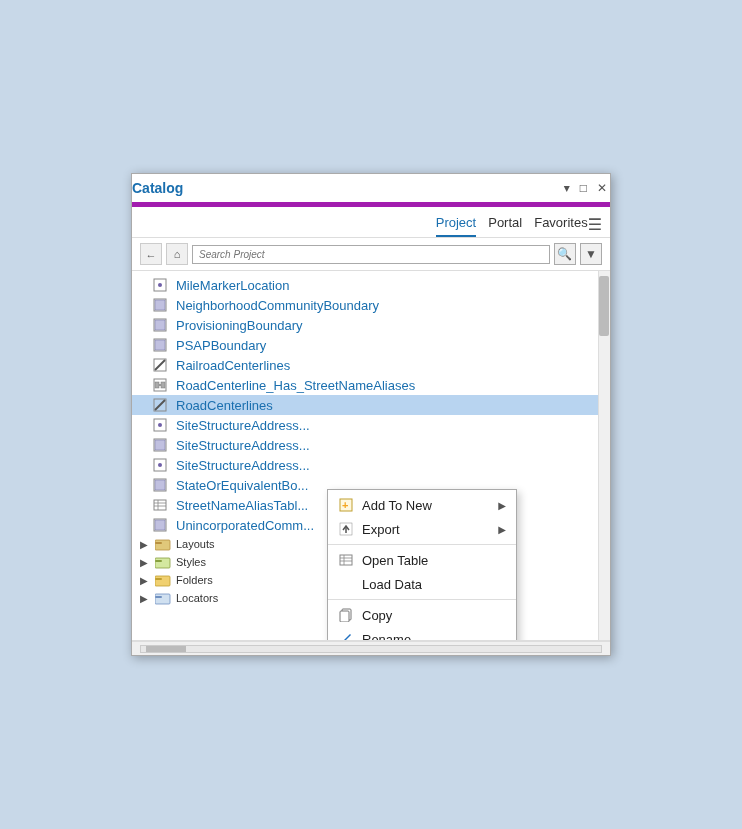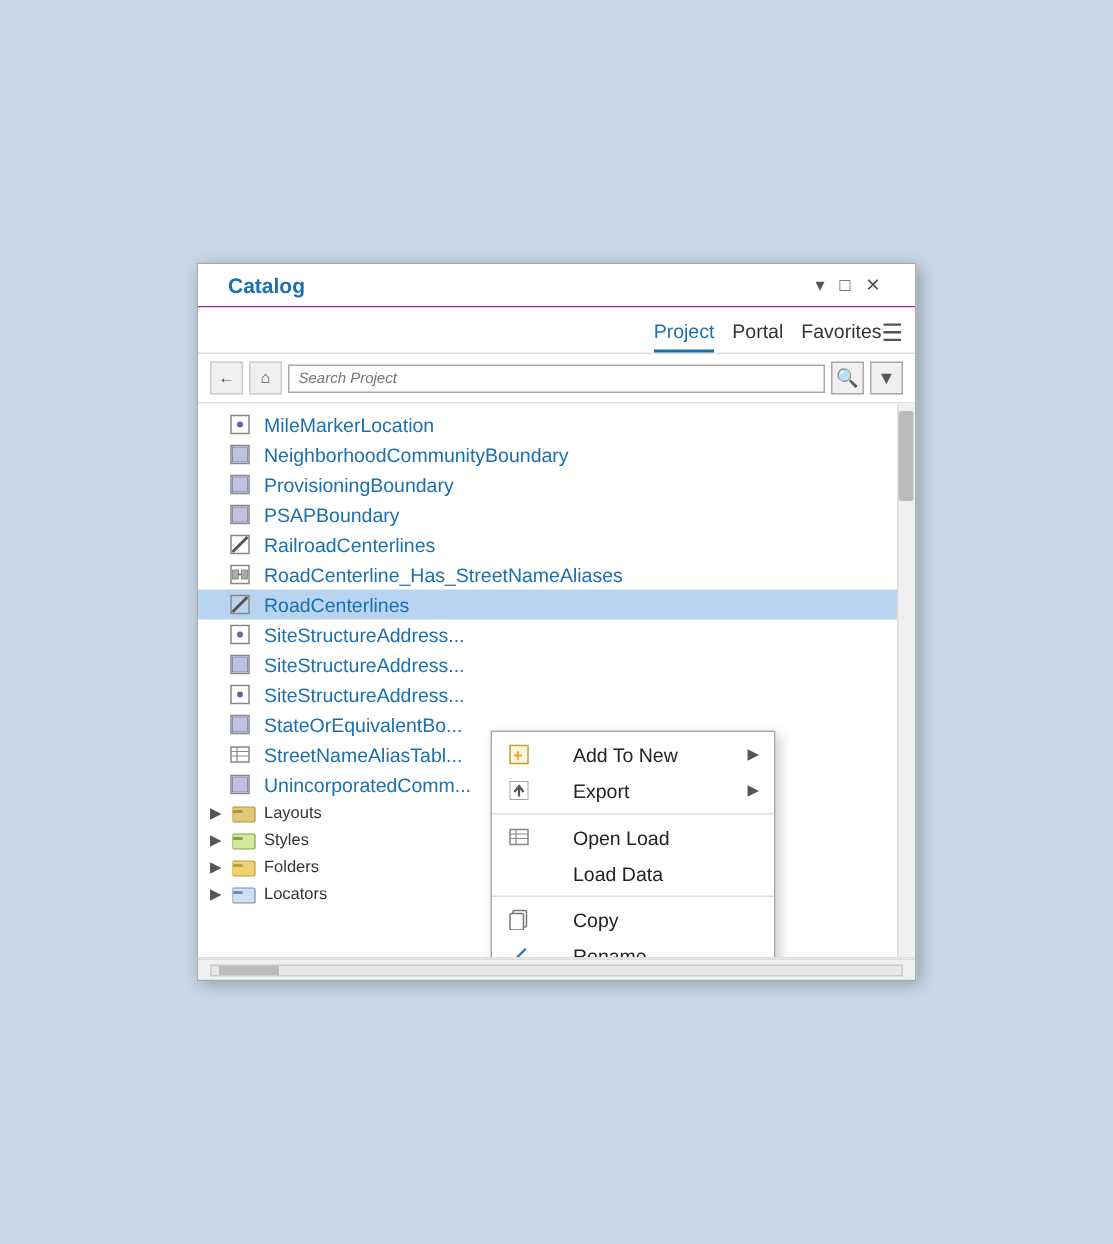--- a/index.html
+++ b/index.html
@@ -17,22 +17,22 @@
     .catalog-window {
       background: #f5f5f5;
       border: 1px solid #aaa;
       box-shadow: 2px 2px 10px rgba(0,0,0,0.3);
       width: 480px;
       position: relative;
     }
 
     .title-bar {
       background: #fff;
-      border-bottom: 1px solid #a21caf;
-      padding: 6px 20px;
+      border-bottom: 5px solid #a21caf;
+      padding: 6px 0;
       display: flex;
       align-items: center;
       justify-content: space-between;
     }
 
     .title-text {
       color: #1a6faf;
       font-size: 14px;
       font-weight: 600;
     }
@@ -236,21 +236,20 @@
       display: flex;
       align-items: center;
       justify-content: center;
       font-size: 12px;
     }
 
     .menu-item .menu-label {
       flex: 1;
       font-size: 13px;
       color: #222;
-      margin-left: 20px;
     }
 
     .menu-item .submenu-arrow {
       font-size: 10px;
       color: #555;
     }
 
     .menu-separator {
       height: 1px;
       background: #ddd;
@@ -523,21 +522,21 @@
 
       <div class="menu-item">
         <div class="menu-icon">
           <svg width="14" height="14" viewBox="0 0 14 14">
             <rect x="1" y="2" width="12" height="10" fill="none" stroke="#888" stroke-width="1"></rect>
             <line x1="1" y1="5" x2="13" y2="5" stroke="#888" stroke-width="0.8"></line>
             <line x1="1" y1="8" x2="13" y2="8" stroke="#888" stroke-width="0.8"></line>
             <line x1="5" y1="2" x2="5" y2="12" stroke="#888" stroke-width="0.8"></line>
           </svg>
         </div>
-        <span class="menu-label">Open Load</span>
+        <span class="menu-label">Open Table</span>
       </div>
 
       <div class="menu-item">
         <div class="menu-icon"></div>
         <span class="menu-label">Load Data</span>
       </div>
 
       <div class="menu-separator"></div>
 
       <div class="menu-item">

